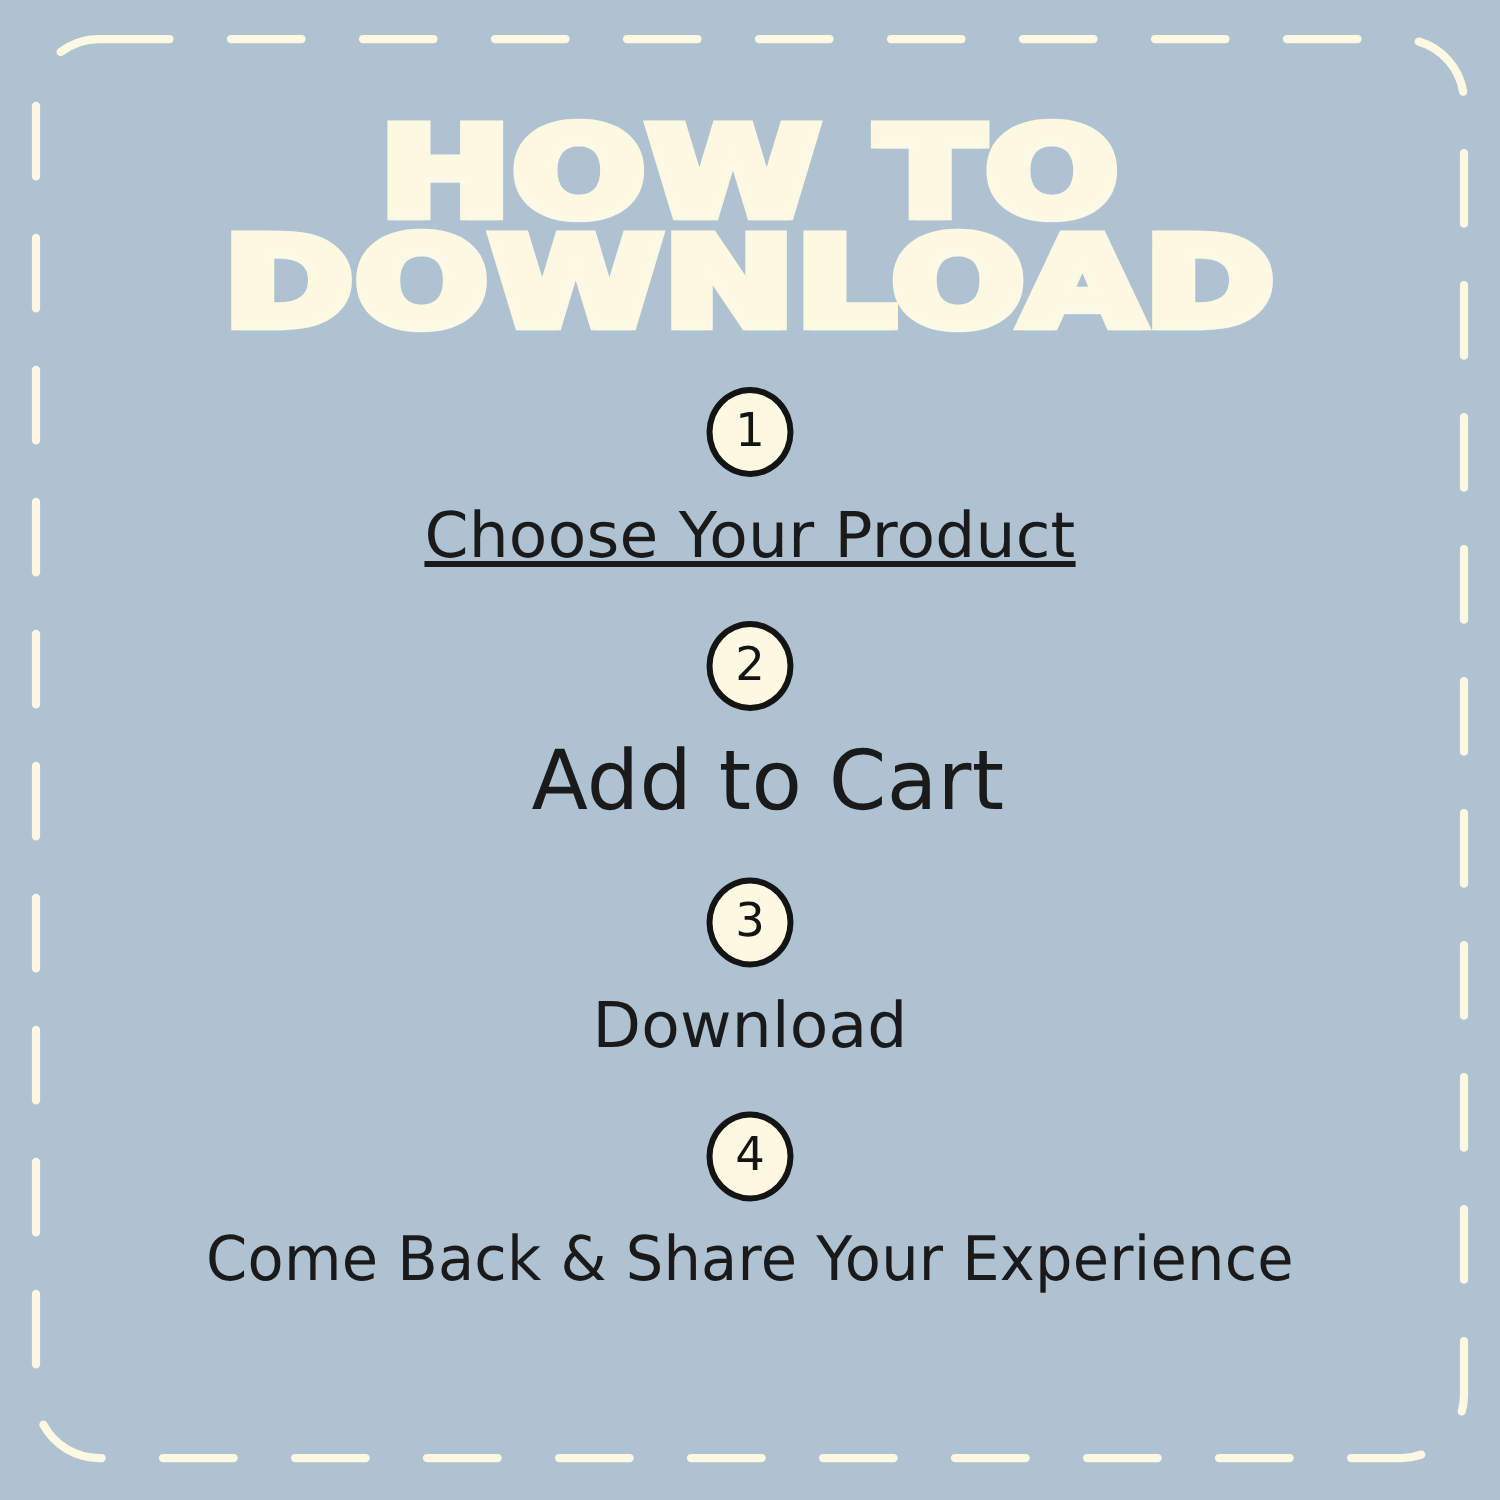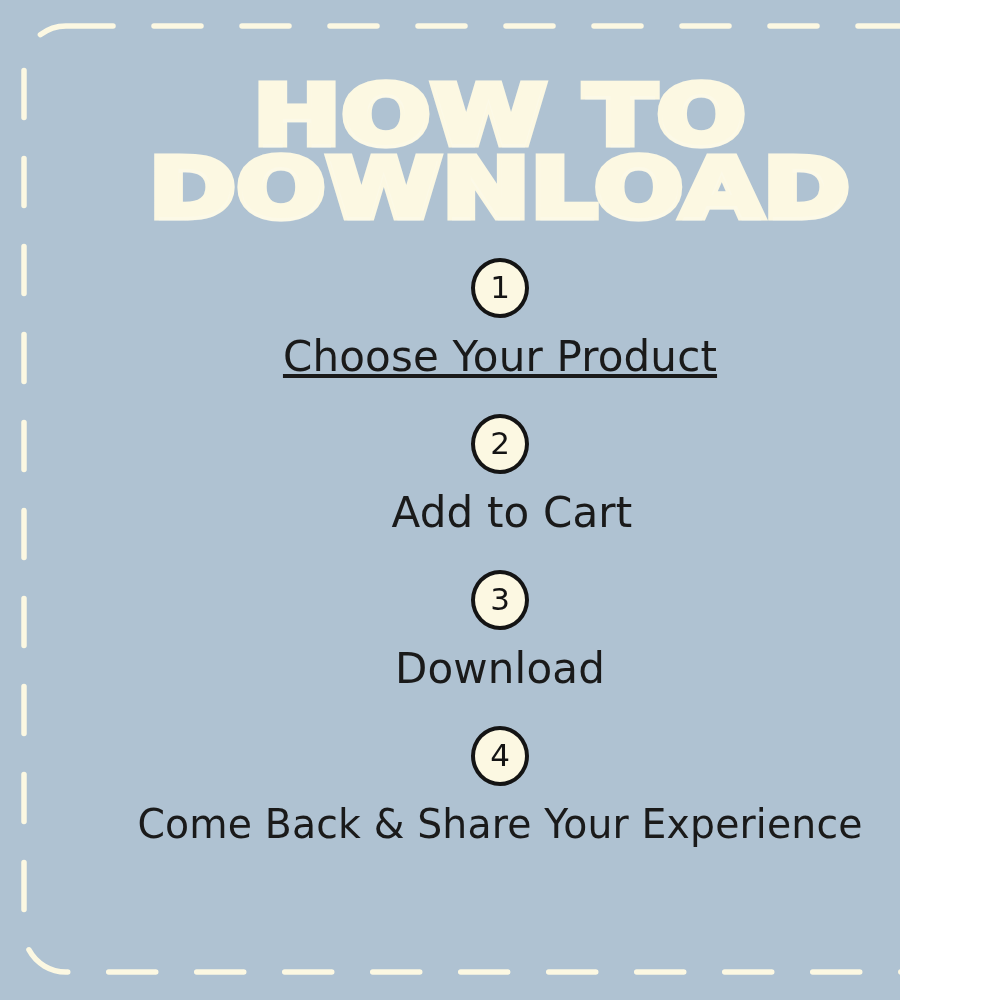--- a/index.html
+++ b/index.html
@@ -8,21 +8,21 @@
   }
   body {
     width: 1000px;
     height: 1000px;
     overflow: hidden;
     font-family: "Liberation Sans", sans-serif;
   }
 
   #poster {
     position: relative;
-    width: 900px;
+    width: 1000px;
     height: 1000px;
     background: #AFC2D2;
     box-sizing: border-box;
     overflow: hidden;
   }
 
   
   #dashed-frame {
     position: absolute;
     left: 0;
@@ -96,21 +96,21 @@
     display: block;
     margin-top: 14px;
     color: #1A1A1A;
     font-family: "DejaVu Sans", sans-serif;
     font-weight: 400;
     font-size: 42px;
     letter-spacing: 0.004em;
     white-space: nowrap;
   }
   .step-1 .step-label { font-size: 42px; text-decoration: underline; }
-  .step-2 .step-label { font-size: 42px; padding-left: 24px; }
+  .step-2 .step-label { font-size: 55px; padding-left: 24px; }
   .step-3 .step-label { font-size: 42px; }
   .step-4 .step-label { font-size: 41px; transform: scaleX(0.96); }
 </style>
 </head>
 <body>
 
 <div id="poster">
 
   <svg id="dashed-frame" viewBox="0 0 1000 1000" width="1000" height="1000" aria-hidden="true">
     <rect x="24" y="26" width="952" height="946" rx="42" ry="42" fill="none" stroke="#FCF8E2" stroke-width="5.5" stroke-linecap="round" stroke-dasharray="47 41"></rect>

